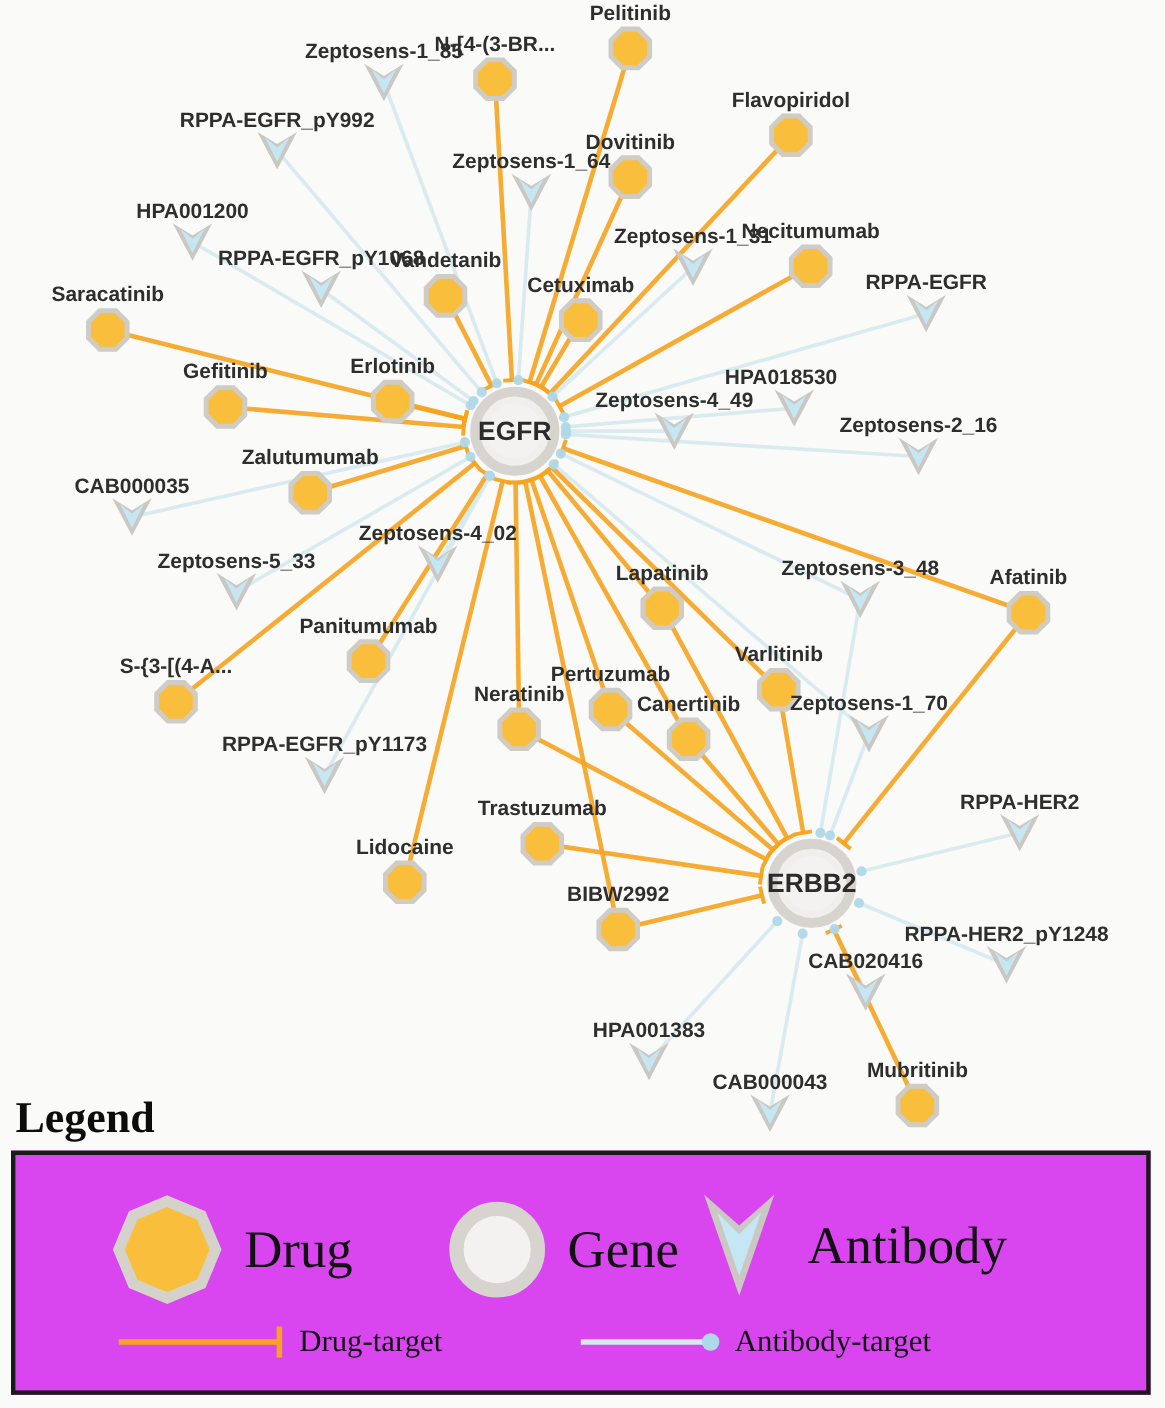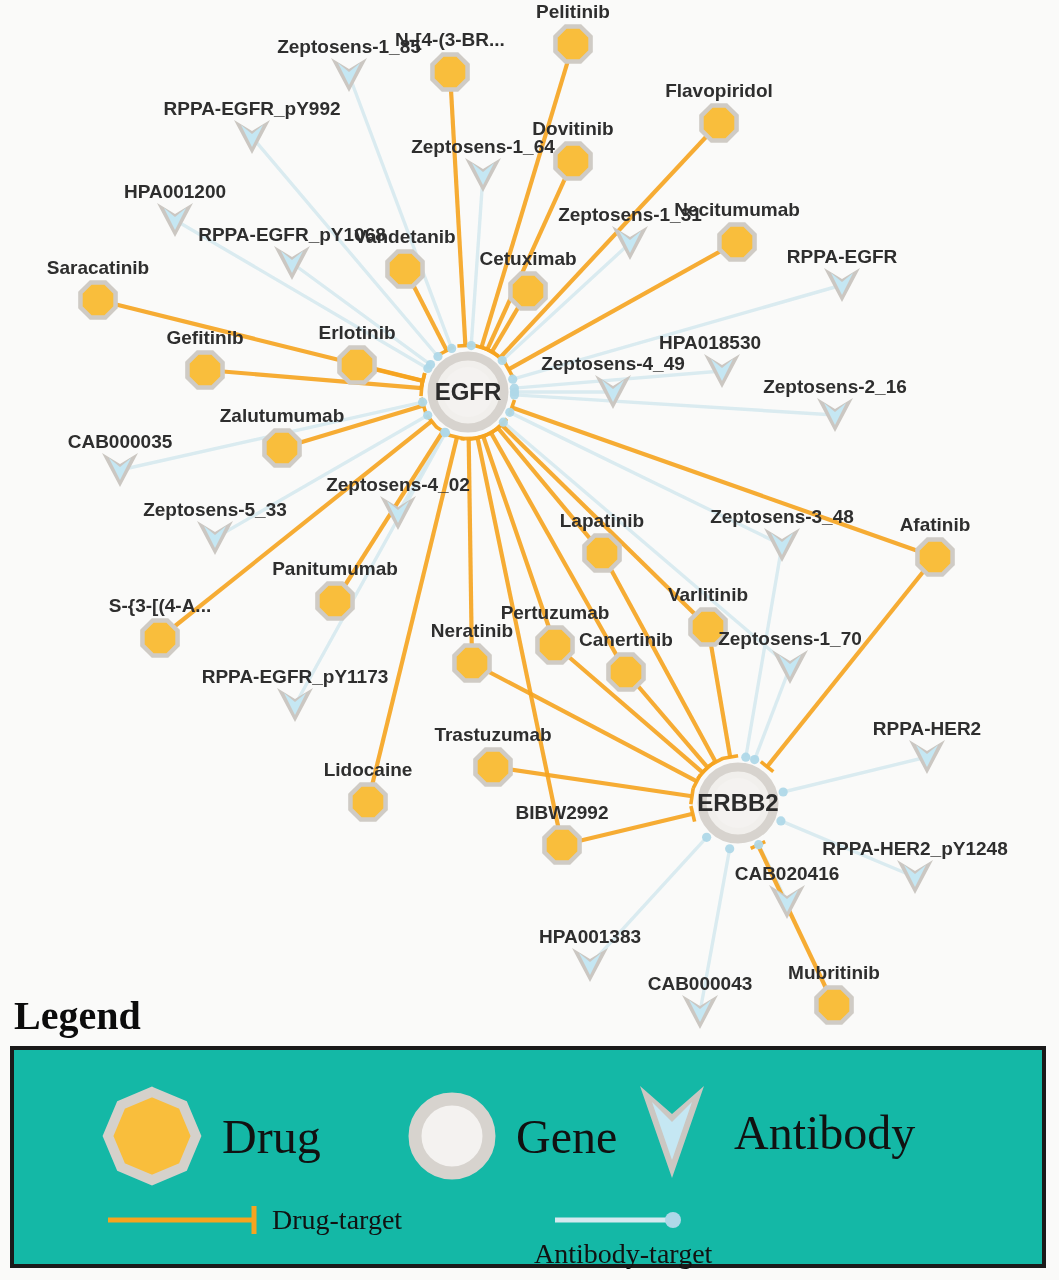--- a/index.html
+++ b/index.html
@@ -5,21 +5,21 @@
   html,body{margin:0;padding:0;}
   body{width:1059px;height:1280px;background:#FAFAF9;overflow:hidden;
        font-family:"Liberation Sans",sans-serif;position:relative;}
   #stage{position:absolute;left:0;top:0;width:1059px;height:1280px;}
   svg text{user-select:none;}
   .node-label{font-family:"Liberation Sans",sans-serif;font-weight:bold;font-size:19px;fill:#2E2E2E;}
   .gene-label{font-family:"Liberation Sans",sans-serif;font-weight:bold;font-size:24px;fill:#2b2b2b;}
   #legend-title{position:absolute;left:14px;top:992px;
        font-family:"Liberation Serif",serif;font-weight:bold;font-size:40px;color:#0c0c0c;}
   #legend-box{position:absolute;left:10px;top:1046px;width:1028px;height:214px;
-       border:4px solid #1a1a1a;background:#14b8a6;}
+       border:4px solid #1a1a1a;background:#d946ef;}
   .lg-item{position:absolute;display:flex;align-items:center;}
   .lg-label{font-family:"Liberation Serif",serif;font-size:48px;color:#111;white-space:nowrap;}
   .lg-edge-label{font-family:"Liberation Serif",serif;font-size:28px;color:#111;white-space:nowrap;}
 </style>
 </head>
 <body>
 
 <div id="stage">
   <svg id="graph" width="1059" height="1280" viewBox="0 0 1059 1280">
       <g>
@@ -370,20 +370,20 @@
     <span class="lg-label" style="margin-left:16px;">Gene</span>
   </div>
 
   <div class="lg-item" style="left:90px;top:152px;">
     <svg width="162" height="36" viewBox="0 0 162 36">
       <line x1="4" y1="18" x2="150" y2="18" stroke="#F6A41F" stroke-width="5"></line>
       <line x1="150" y1="4" x2="150" y2="32" stroke="#F6A41F" stroke-width="5"></line>
     </svg>
     <span class="lg-edge-label" style="margin-left:6px;">Drug-target</span>
   </div>
-  <div class="lg-item" style="left:510px;top:152px;flex-direction:column;">
+  <div class="lg-item" style="left:510px;top:152px;">
     <svg width="134" height="36" viewBox="0 0 134 36">
       <line x1="4" y1="18" x2="118" y2="18" stroke="#D5E9EF" stroke-width="5"></line>
       <circle cx="122" cy="18" r="8" fill="#AFD8E8"></circle>
     </svg>
     <span class="lg-edge-label" style="margin-left:10px;">Antibody-target</span>
   </div>
 </div>
 
 </body></html>

